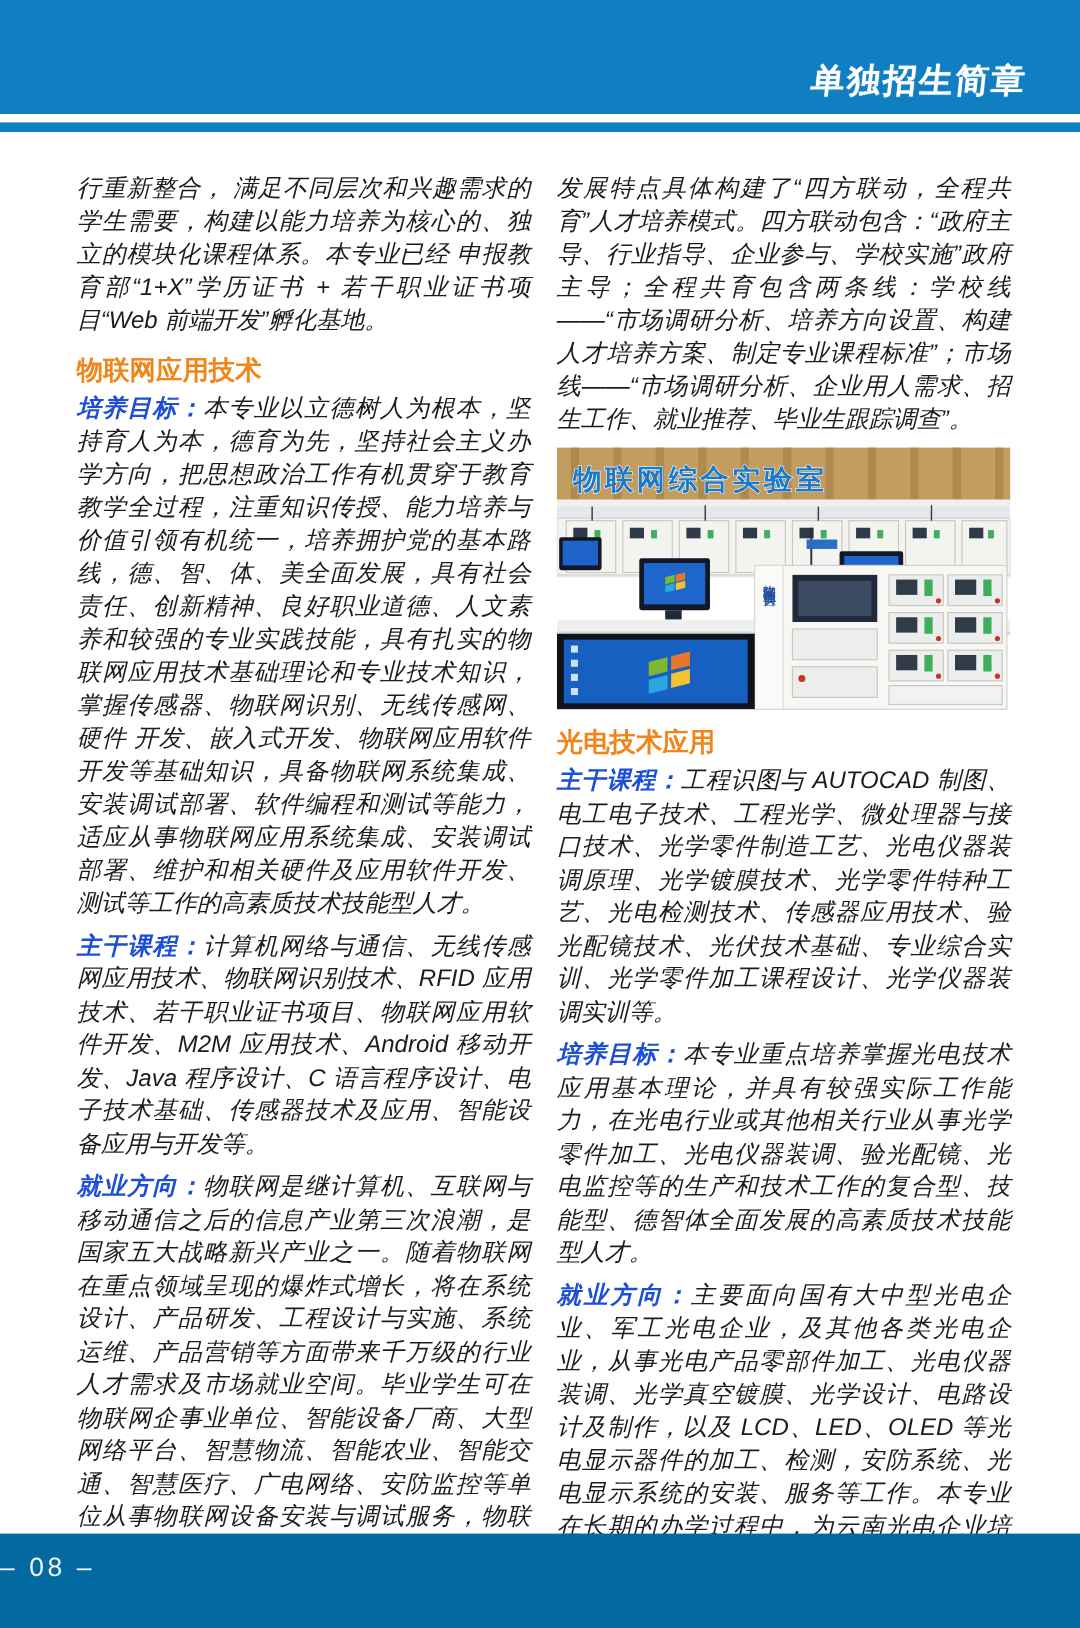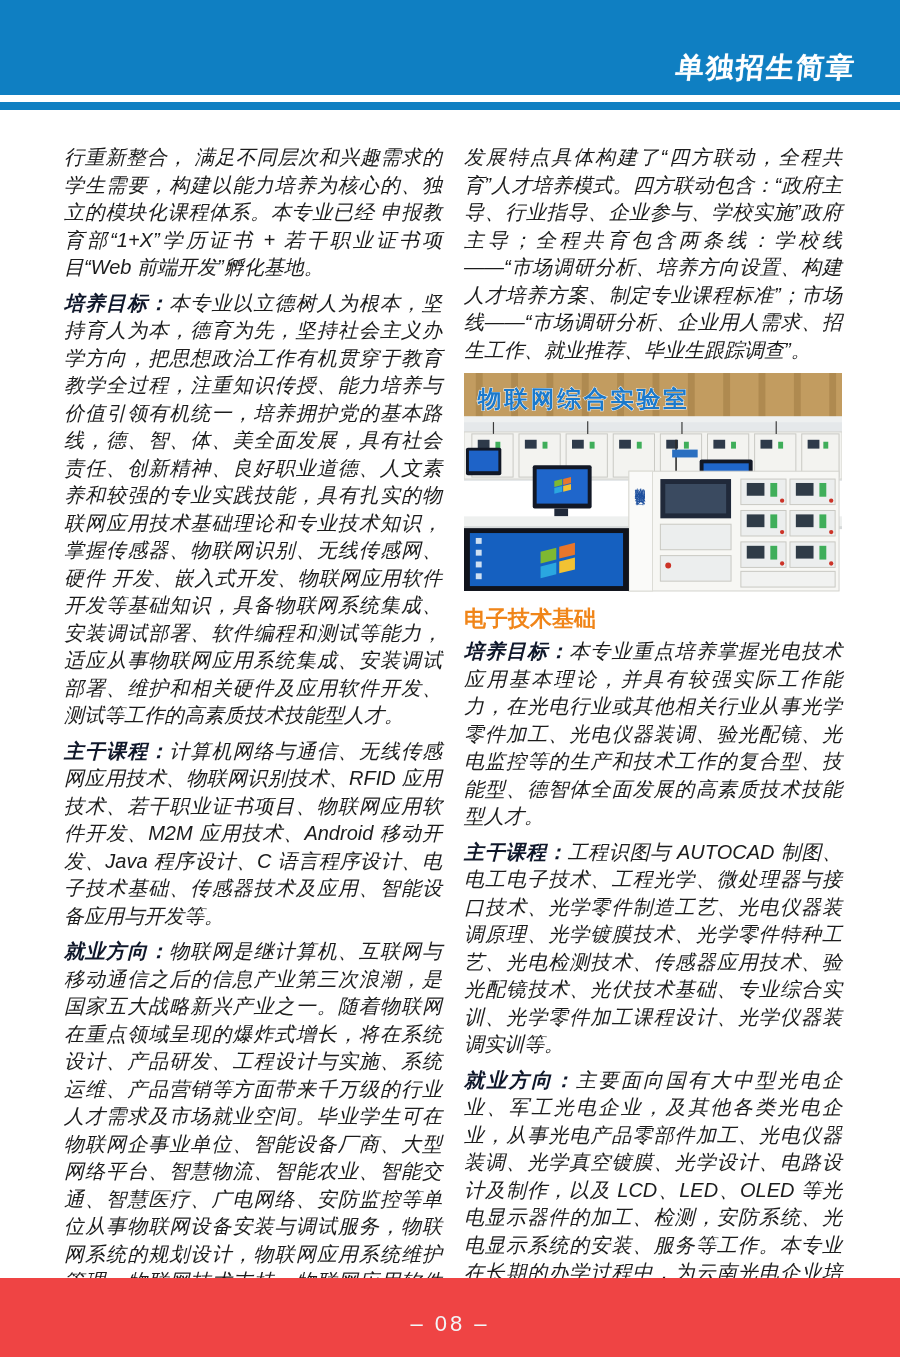--- a/index.html
+++ b/index.html
@@ -43,21 +43,21 @@
     box-sizing:border-box;
   }
   .col{
     width:378px;
     font-size:20px;
     line-height:27.5px;
     color:#1c1c1c;
     text-align:justify;
   }
   .col p{margin:0 0 8px 0;font-style:italic;}
-  .col p b{font-weight:bold;color:#0f172a;}
+  .col p b{font-weight:bold;color:#1d4ed8;}
   h2.section-heading{
     margin:14px 0 6px 0;
     font-size:22px;
     line-height:26px;
     font-weight:bold;
     color:#f08519;
     text-align:left;
   }
   
   .lab-photo{
@@ -65,24 +65,24 @@
     height:220px;
     margin:8px 0 14px 0;
     display:block;
   }
   
   .footer-band{
     position:absolute;
     left:0;bottom:0;
     width:100%;
     height:79px;
-    background:#ef4444;
+    background:#0369a1;
     box-sizing:border-box;
-    text-align:center;
-    padding-top:33px;
+    text-align:left;
+    padding-top:15px;
   }
   .page-number{
     color:#f2f6f8;
     font-size:22px;
     letter-spacing:3px;
   }
 </style>
 </head>
 <body>
 
@@ -92,20 +92,21 @@
     <div class="header-title">单独招生简章</div>
   </div>
   <div class="stripe-gap"></div>
   <div class="stripe-blue"></div>
 
   <div class="content">
 
     <div class="col">
       <p><span>行重新整合， 满足不同层次和兴趣需求的学生需要，构建以能力培养为核心的、独立的模块化课程体系。本专业已经 申报教育部“1+X”学历证书 + 若干职业证书项目“Web 前端开发”孵化基地。</span></p>
 
+      <h2 class="section-heading">物联网应用技术</h2>
 
       <p><b>培养目标：</b><span>本专业以立德树人为根本，坚持育人为本，德育为先，坚持社会主义办学方向，把思想政治工作有机贯穿于教育教学全过程，注重知识传授、能力培养与价值引领有机统一，培养拥护党的基本路线，德、智、体、美全面发展，具有社会责任、创新精神、良好职业道德、人文素养和较强的专业实践技能，具有扎实的物联网应用技术基础理论和专业技术知识，掌握传感器、物联网识别、无线传感网、硬件 开发、嵌入式开发、物联网应用软件开发等基础知识，具备物联网系统集成、安装调试部署、软件编程和测试等能力，适应从事物联网应用系统集成、安装调试部署、维护和相关硬件及应用软件开发、测试等工作的高素质技术技能型人才。</span></p>
 
       <p><b>主干课程：</b><span>计算机网络与通信、无线传感网应用技术、物联网识别技术、RFID 应用技术、若干职业证书项目、物联网应用软件开发、M2M 应用技术、Android 移动开发、Java 程序设计、C 语言程序设计、电子技术基础、传感器技术及应用、智能设备应用与开发等。</span></p>
 
       <p><b>就业方向：</b><span>物联网是继计算机、互联网与移动通信之后的信息产业第三次浪潮，是国家五大战略新兴产业之一。随着物联网在重点领域呈现的爆炸式增长，将在系统设计、产品研发、工程设计与实施、系统运维、产品营销等方面带来千万级的行业人才需求及市场就业空间。毕业学生可在物联网企事业单位、智能设备厂商、大型网络平台、智慧物流、智能农业、智能交通、智慧医疗、广电网络、安防监控等单位从事物联网设备安装与调试服务，物联网系统的规划设计，物联网应用系统维护管理，物联网技术支持，物联网应用软件开发及测试，物联网应用系统实施，物联网应用系统运营，智能电子产品销售及售后服务等工作。</span></p>
 
     </div>
 
     <div class="col">
@@ -246,25 +247,25 @@
             <rect x="12" y="168" width="6" height="6"></rect>
               <rect x="12" y="180" width="6" height="6"></rect>
             <rect x="12" y="192" width="6" height="6"></rect>
               <rect x="12" y="204" width="6" height="6"></rect>
           </g>
         </g>
 
         <text x="14" y="35" font-size="24" font-weight="bold" fill="#1b79cb" stroke="#ffffff" stroke-width="0.9" paint-order="stroke" letter-spacing="3">物联网综合实验室</text>
       </svg>
 
-      <h2 class="section-heading">电子技术基础</h2>
+      <h2 class="section-heading">光电技术应用</h2>
+
+      <p><b>主干课程：</b><span>工程识图与 AUTOCAD 制图、电工电子技术、工程光学、微处理器与接口技术、光学零件制造工艺、光电仪器装调原理、光学镀膜技术、光学零件特种工艺、光电检测技术、传感器应用技术、验光配镜技术、光伏技术基础、专业综合实训、光学零件加工课程设计、光学仪器装调实训等。</span></p>
 
       <p><b>培养目标：</b><span>本专业重点培养掌握光电技术应用基本理论，并具有较强实际工作能力，在光电行业或其他相关行业从事光学零件加工、光电仪器装调、验光配镜、光电监控等的生产和技术工作的复合型、技能型、德智体全面发展的高素质技术技能型人才。</span></p>
-
-      <p><b>主干课程：</b><span>工程识图与 AUTOCAD 制图、电工电子技术、工程光学、微处理器与接口技术、光学零件制造工艺、光电仪器装调原理、光学镀膜技术、光学零件特种工艺、光电检测技术、传感器应用技术、验光配镜技术、光伏技术基础、专业综合实训、光学零件加工课程设计、光学仪器装调实训等。</span></p>
 
       <p><b>就业方向：</b><span>主要面向国有大中型光电企业、军工光电企业，及其他各类光电企业，从事光电产品零部件加工、光电仪器装调、光学真空镀膜、光学设计、电路设计及制作，以及 LCD、LED、OLED 等光电显示器件的加工、检测，安防系统、光电显示系统的安装、服务等工作。本专业在长期的办学过程中，为云南光电企业培养了大批专业技术人才，在行业内形成了较大的影响。自 2013 年以来空军、海军、火箭军等军种从本专业应届毕业生中直招士官30 余名，近年来，每年都有数量不等的应届毕业生应征</span></p>
     </div>
   </div>
 
   <div class="footer-band">
     <span class="page-number">– 08 –</span>
   </div>
 
 </div>

